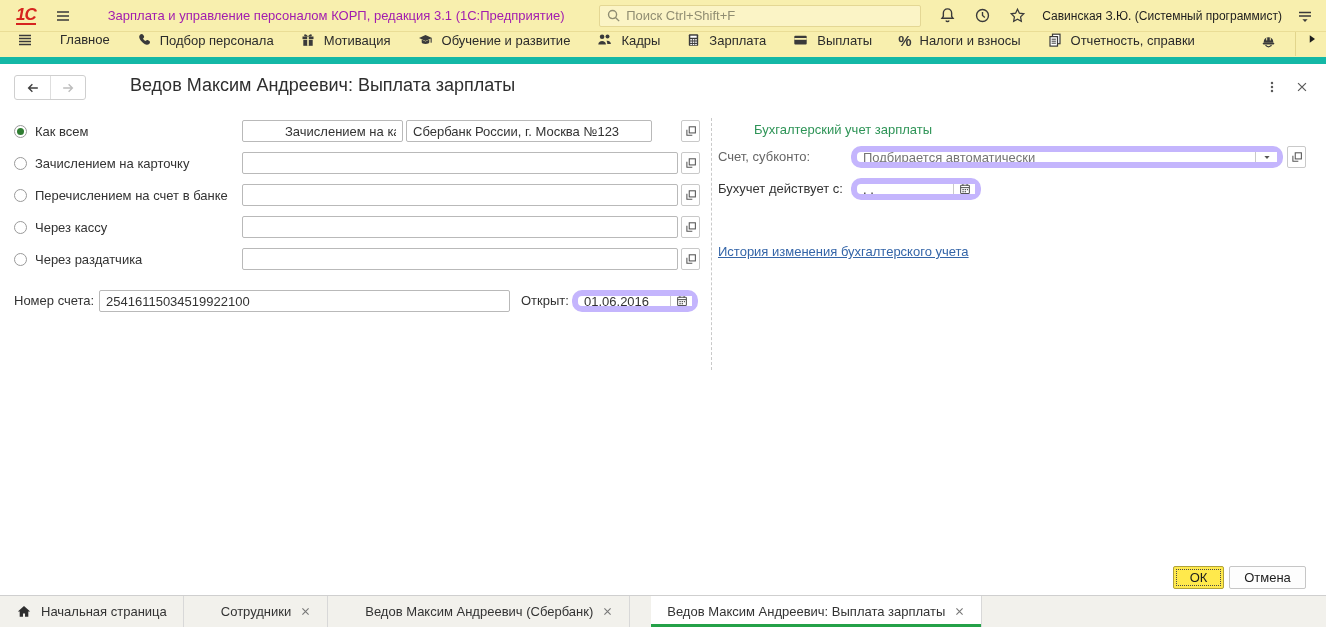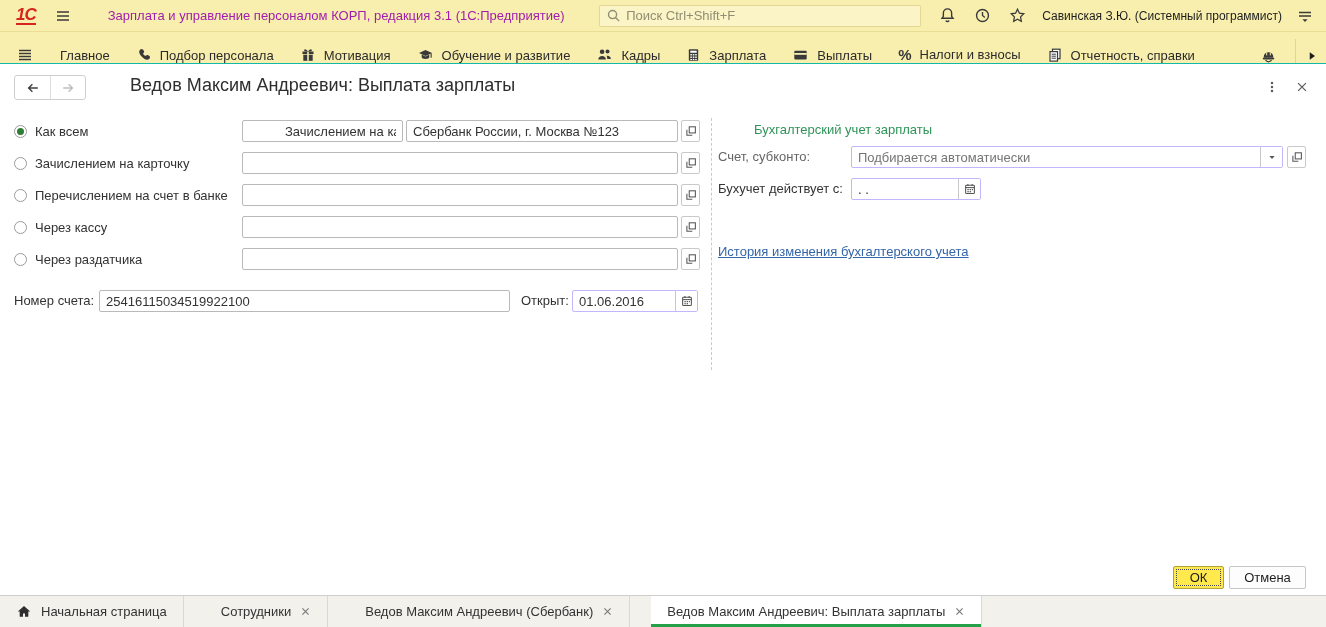--- a/index.html
+++ b/index.html
@@ -19,21 +19,21 @@
     border-radius:2px; display:flex; align-items:center; padding:0 6px; }
   .searchbox input { flex:1; border:none; background:transparent; outline:none;
     font-size:13px; color:#333; font-family:"Liberation Sans",sans-serif; margin-left:5px; }
   .searchbox input::placeholder { color:#908d72; opacity:1; }
   .tb-ico { margin-left:18px; display:flex; align-items:center; cursor:pointer; }
   .username { margin-left:16px; font-size:12px; color:#1d1d1d; white-space:nowrap; }
   .tb-last { margin-left:14px; margin-right:12px; }
 
   
   .menubar { position:absolute; top:32px; left:0; width:1326px; height:32px;
-    background:#f8efae; border-bottom:1px solid #14b8a6; display:flex; align-items:flex-end; }
+    background:#f8efae; border-bottom:7px solid #14b8a6; display:flex; align-items:flex-start; }
   .menu-item { display:flex; align-items:center; gap:8px; font-size:13px; color:#2b2b2b;
     margin-left:26px; cursor:pointer; white-space:nowrap; }
   .menu-item:first-child { margin-left:16px; }
   .pct { font-size:15px; font-weight:bold; color:#3a3a3a; }
   .menu-split { width:1px; height:24px; background:#e2d58c; margin-left:18px; }
   .menu-more { margin-left:10px; margin-right:8px; }
 
   
   .content { position:absolute; top:64px; left:0; width:1326px; height:531px; background:#fff; }
 
@@ -56,21 +56,21 @@
   .radio-label { margin-left:8px; font-size:13px; color:#333; white-space:nowrap; }
 
   .fld { position:absolute; height:22px; border:1px solid #b9b9b9; border-radius:2px; background:#fff;
     font-size:13px; color:#333; padding:0 6px; font-family:"Liberation Sans",sans-serif; outline:none;
     white-space:nowrap; overflow:hidden; }
   .lbl { position:absolute; font-size:13px; color:#333; white-space:nowrap; }
 
   .sq-btn { position:absolute; width:19px; height:22px; border:1px solid #c9c9c9; border-radius:2px;
     background:#fff; display:flex; align-items:center; justify-content:center; cursor:pointer; }
 
-  .grp { position:absolute; height:22px; display:flex; border:1px solid #c4b5fd; border-radius:2px; background:#fff; }
+  .grp { position:absolute; height:22px; display:flex; border:6px solid #c4b5fd; border-radius:10px; background:#fff; }
   .grp .g-val { flex:1; font-size:13px; color:#333; padding:0 6px; display:flex; align-items:center;
     border:none; outline:none; font-family:"Liberation Sans",sans-serif; background:transparent; min-width:0; }
   .grp .g-btn { width:22px; border-left:1px solid #c9c9c9; display:flex; align-items:center;
     justify-content:center; cursor:pointer; background:#fff; }
   .ph { color:#9a9a9a; }
 
   .v-divider { position:absolute; left:711px; top:54px; height:252px; border-left:1px dashed #c9c9c9; }
 
   .section-title { position:absolute; font-size:13px; color:#2e9457; white-space:nowrap;margin-left:36px; }
   .hist-link { position:absolute; font-size:13px; color:#3465a8; text-decoration:underline;
@@ -262,21 +262,21 @@
       <svg width="14" height="14" viewBox="0 0 16 16">
           <path d="M3.5 3.5l9 9M12.5 3.5l-9 9" stroke="#5a5a5a" stroke-width="1.4"></path>
         </svg>
     </span>
 
     <div class="radio-row" style="top:56px">
       <span class="radio checked"></span>
       <span class="radio-label">Как всем</span>
     </div>
     <input class="fld" style="left: 242px; top: 56px; width: 161px; padding-left: 42px;" value="Зачислением на карточк">
-    <input class="fld" style="left: 406px; top: 56px; width: 272px;" value="Сбербанк России, г. Москва №123">
+    <input class="fld" style="left: 406px; top: 56px; width: 246px;" value="Сбербанк России, г. Москва №123">
     <span class="sq-btn" style="left:681px;top:56px">
       <svg width="14" height="14" viewBox="0 0 16 16">
           <rect x="6" y="3.2" width="7" height="7" fill="none" stroke="#555" stroke-width="1.2"></rect>
           <path d="M3.3 6.6v6.2h6.2" fill="none" stroke="#555" stroke-width="1.2"></path>
         </svg>
     </span>
 
     <div class="radio-row" style="top:88px">
       <span class="radio"></span>
       <span class="radio-label">Зачислением на карточку</span>

